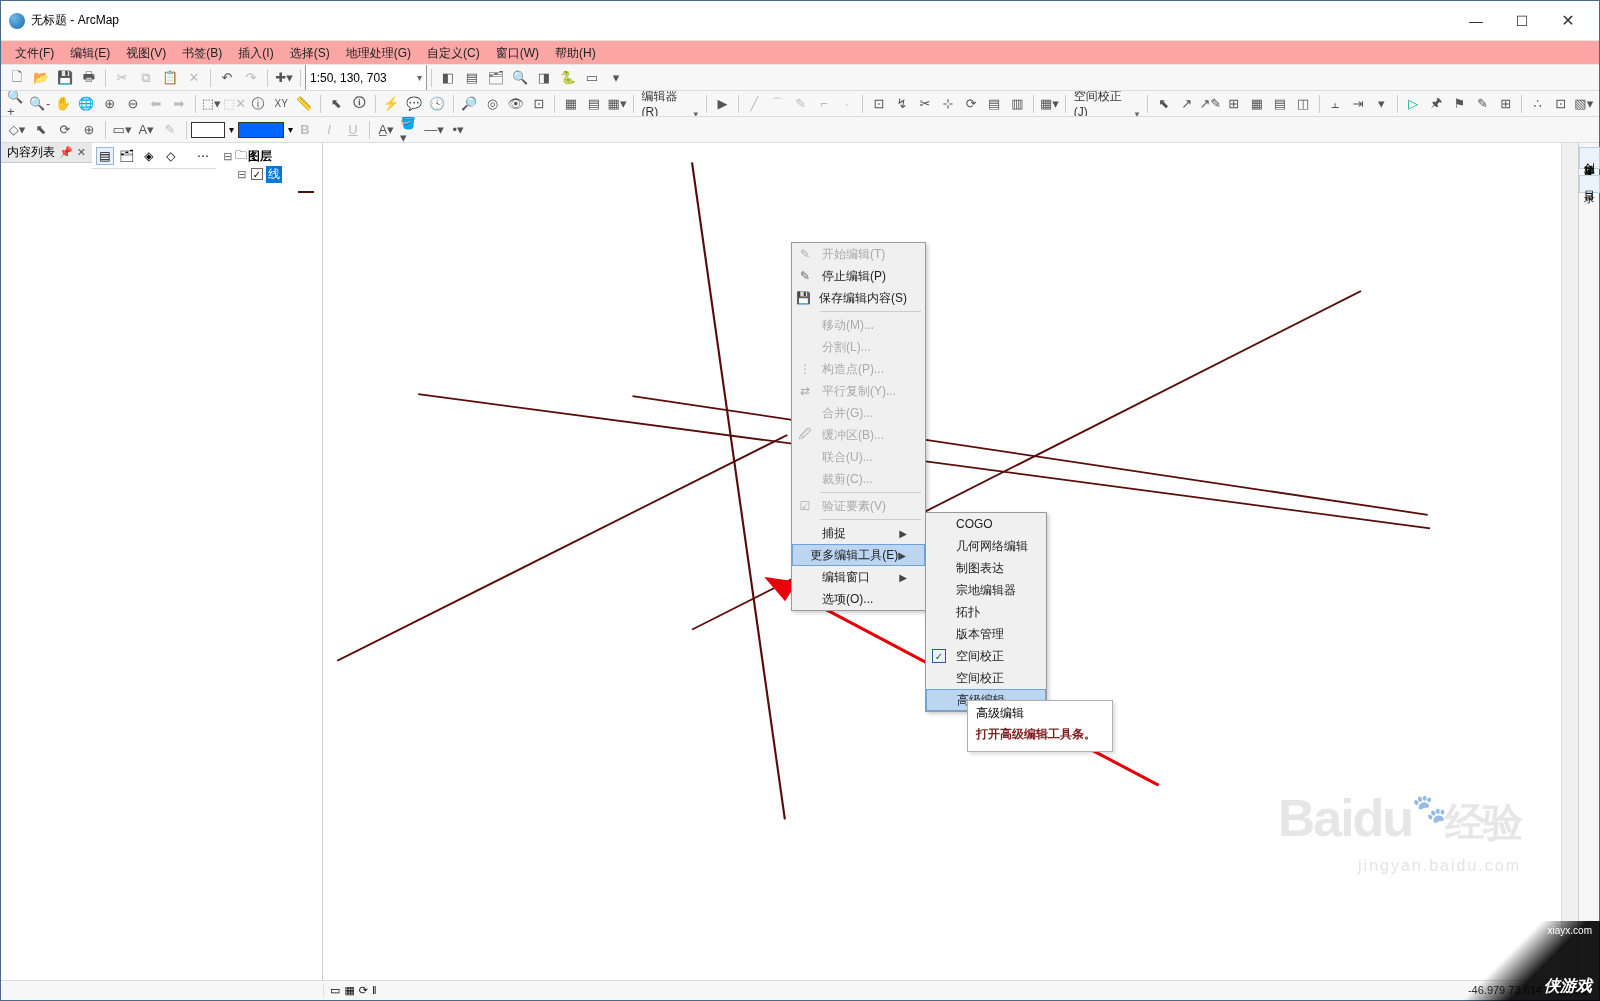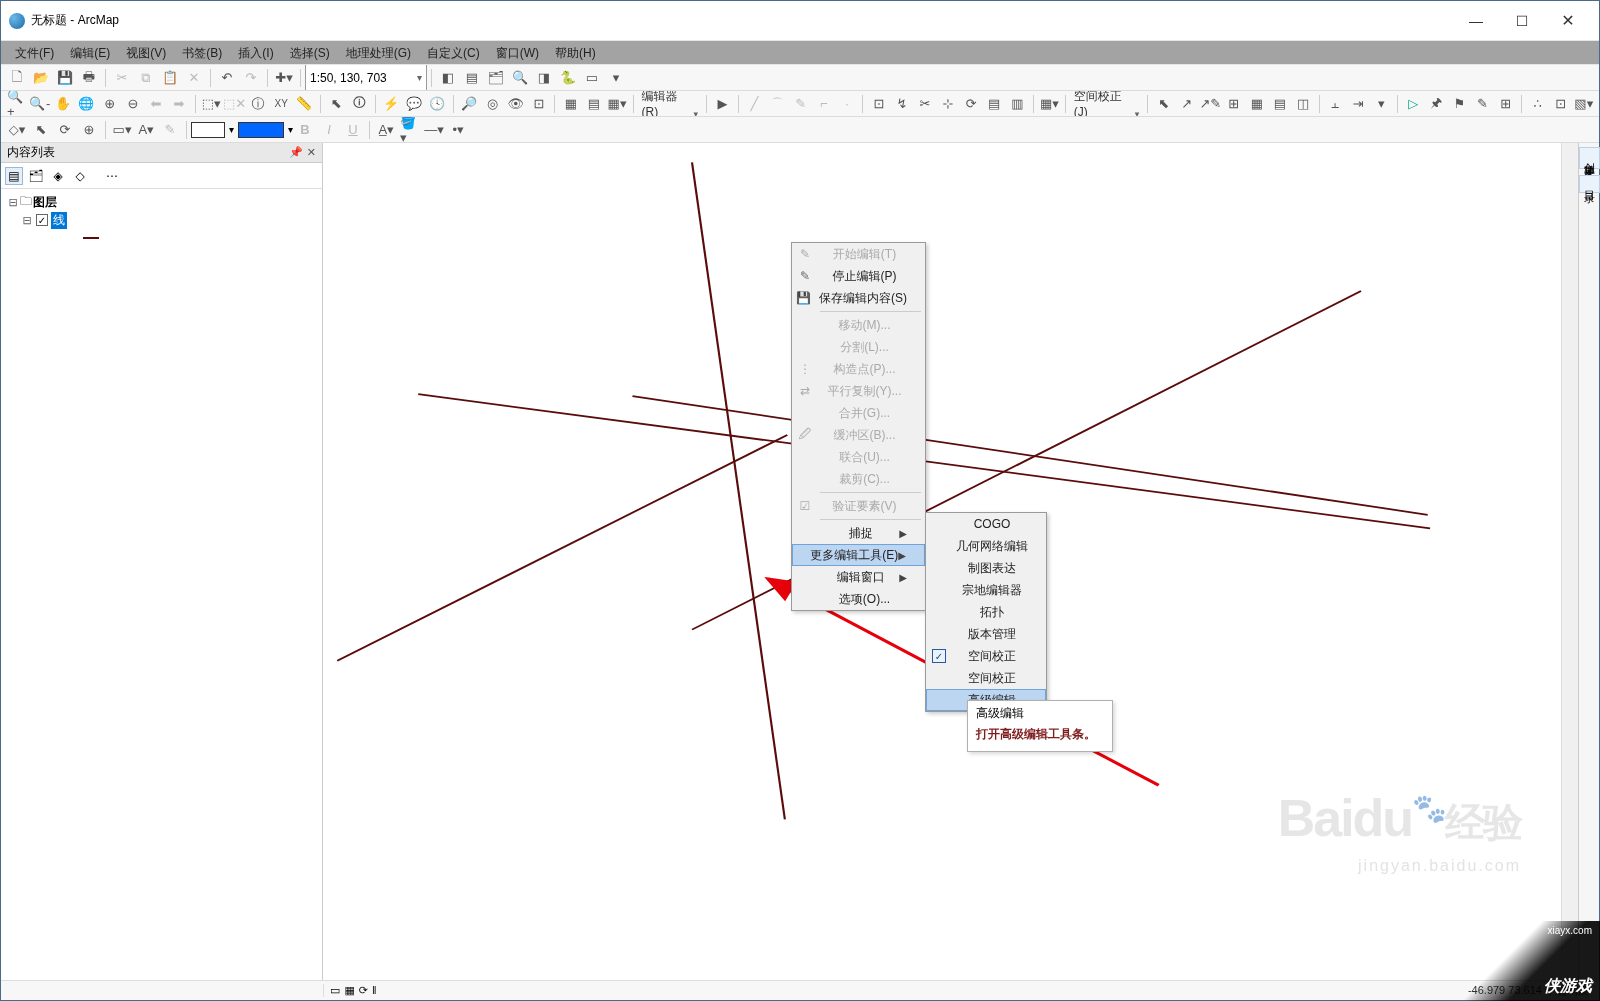--- a/index.html
+++ b/index.html
@@ -8,38 +8,38 @@
 
 
 .title-bar { height: 40px; background: #fff; display: flex; align-items: center; padding: 0 8px; border-bottom: 1px solid #e5e5e5; font-size: 12px; }
 .title-bar .app-icon { width: 16px; height: 16px; background: radial-gradient(circle at 30% 30%, #6bb9e8, #1a6aa6); border-radius: 50%; margin-right: 6px; }
 .title-bar .title { flex: 0 0 auto; }
 .title-bar .spacer { flex: 1; }
 .win-btn { width: 46px; height: 30px; display: flex; align-items: center; justify-content: center; font-size: 14px; color: #333; }
 .win-btn.close { font-size: 16px; }
 
 
-.menu-bar { height: 24px; background: #a3a3a3; display: flex; align-items: center; padding: 0 6px; font-size: 12px; color: #222; border-bottom: 1px solid #e5e5e5; }
+.menu-bar { height: 24px; background: #fca5a5; display: flex; align-items: center; padding: 0 6px; font-size: 12px; color: #222; border-bottom: 1px solid #e5e5e5; }
 .menu-bar .menu-item { padding: 3px 8px; line-height: 18px; }
 
 
 .toolbar-row { display: flex; align-items: center; padding: 2px 4px; border-bottom: 1px solid #dcdcdc; background: #f7f7f7; height: 26px; flex-wrap: nowrap; overflow: hidden; }
 .tb-btn { width: 22px; height: 22px; display: flex; align-items: center; justify-content: center; font-size: 13px; color: #555; border: 1px solid transparent; margin: 0 1px; }
 .tb-btn.disabled { color: #bbb; }
 .tb-sep { width: 1px; height: 18px; background: #ccc; margin: 0 4px; }
 .scale-box { width: 122px; height: 28px; border: 1px solid #999; font-size: 12px; padding: 0 4px; background: #fff; display: flex; align-items: center; }
 .scale-box .dd { margin-left: auto; font-size: 10px; color: #666; }
 .style-box { display: flex; align-items: center; gap: 4px; font-size: 12px; }
 .color-swatch { width: 34px; height: 16px; border: 1px solid #333; }
 .tb-label { font-size: 12px; color: #333; padding: 0 4px; display: flex; align-items: flex-end; }
 .tb-label .dd { font-size: 9px; margin-left: 2px; color: #666; }
 
 
 .body { flex: 1; display: flex; min-height: 0; }
-.toc-panel { width: 322px; border-right: 1px solid #ccc; display: flex; flex-direction: column; }
+.toc-panel { width: 322px; border-right: 1px solid #ccc; display: flex; }
 .toc-header { height: 20px; background: #e8e8e8; border-bottom: 1px solid #ccc; display: flex; align-items: center; padding: 0 6px; font-size: 12px; }
 .toc-header .close, .toc-header .pin { font-size: 11px; color: #555; margin-left: 4px; }
 .toc-header .sp { flex: 1; }
 .toc-tool { height: 26px; border-bottom: 1px solid #ddd; display: flex; align-items: center; padding: 0 4px; gap: 4px; }
 .toc-tool .ticon { width: 18px; height: 18px; border: 1px solid transparent; display: inline-flex; align-items: center; justify-content: center; font-size: 12px; }
 .toc-tool .ticon.active { border: 1px solid #9bb8d8; background: #e4effa; }
 .toc-tree { flex: 1; padding: 4px 6px; font-size: 12px; overflow: auto; }
 .tree-row { display: flex; align-items: center; height: 18px; }
 .tree-indent1 { padding-left: 14px; }
 .tree-indent2 { padding-left: 30px; }
@@ -53,21 +53,21 @@
 .map-canvas { flex: 1; position: relative; background: #fff; }
 .map-canvas svg { position: absolute; inset: 0; width: 100%; height: 100%; }
 .map-scrollbar-v { width: 17px; background: #f0f0f0; border-left: 1px solid #ddd; }
 .side-tabs { width: 21px; background: #f6f6f6; border-left: 1px solid #ccc; display: flex; flex-direction: column; align-items: center; gap: 6px; padding-top: 4px; font-size: 11px; }
 .vtab { writing-mode: vertical-rl; text-orientation: upright; border: 1px solid #bcd0e6; background: #eaf2fb; padding: 6px 2px; letter-spacing: 2px; }
 
 
 .dropdown { position: absolute; background: #f0f0f0; border: 1px solid #9a9a9a; box-shadow: 2px 2px 4px rgba(0,0,0,.2); font-size: 12px; z-index: 100; }
 .dd-row { display: flex; align-items: center; height: 22px; padding-right: 18px; }
 .dd-icon { width: 26px; display: flex; align-items: center; justify-content: center; color: #666; font-size: 12px; }
-.dd-text { flex: 1; padding-left: 4px; color: #222; white-space: nowrap; text-align: center; }
+.dd-text { flex: 1; padding-left: 4px; color: #222; white-space: nowrap; }
 .dd-arrow { font-size: 10px; color: #444; }
 .dd-row.disabled .dd-text, .dd-row.disabled .dd-icon { color: #aaa; }
 .dd-row.highlight { background: #bcd6f2; border: 1px solid #6ea3dc; height: 22px; }
 .dd-sep { height: 1px; background: #ccc; margin: 2px 4px 2px 28px; }
 .dd-check { width: 26px; display: flex; align-items: center; justify-content: center; }
 .dd-check .cb { width: 14px; height: 14px; border: 1px solid #2a5a9a; background: #eaf2fb; display: flex; align-items: center; justify-content: center; font-size: 10px; color: #1a4a7a; }
 
 #dropdown1 { left: 468px; top: 99px; width: 135px; }
 #dropdown2 { left: 602px; top: 369px; width: 122px; }
 

